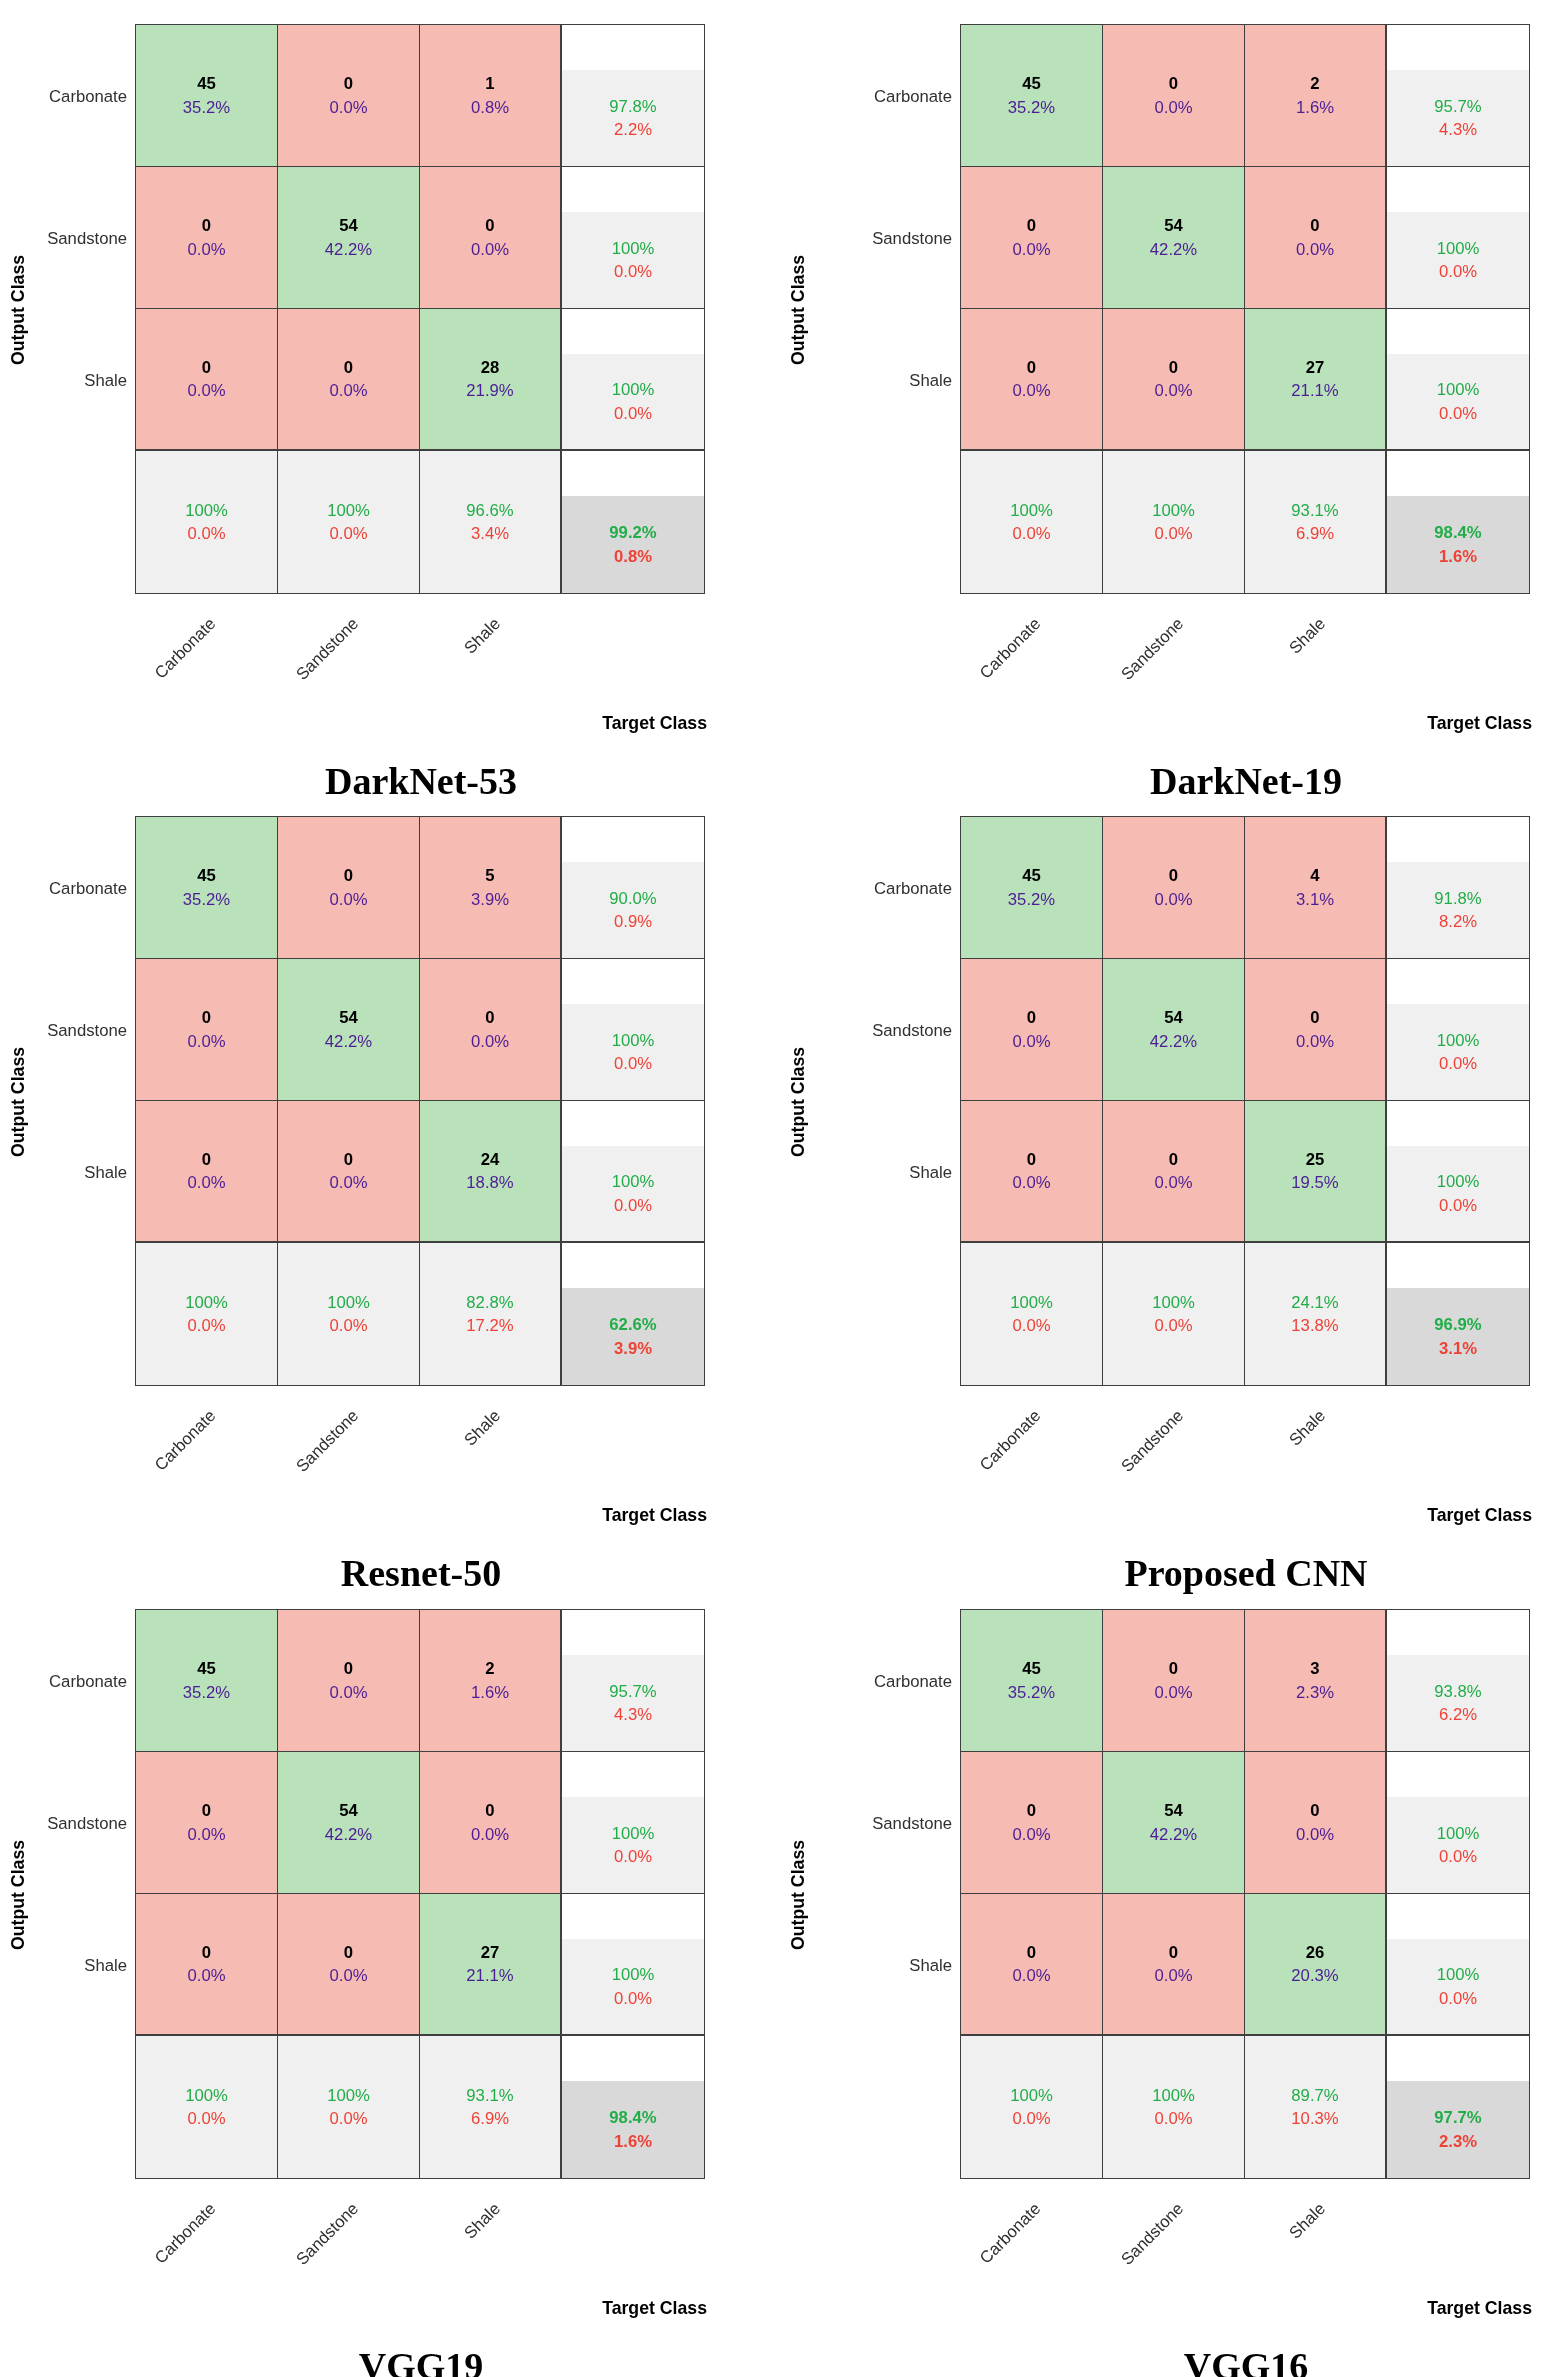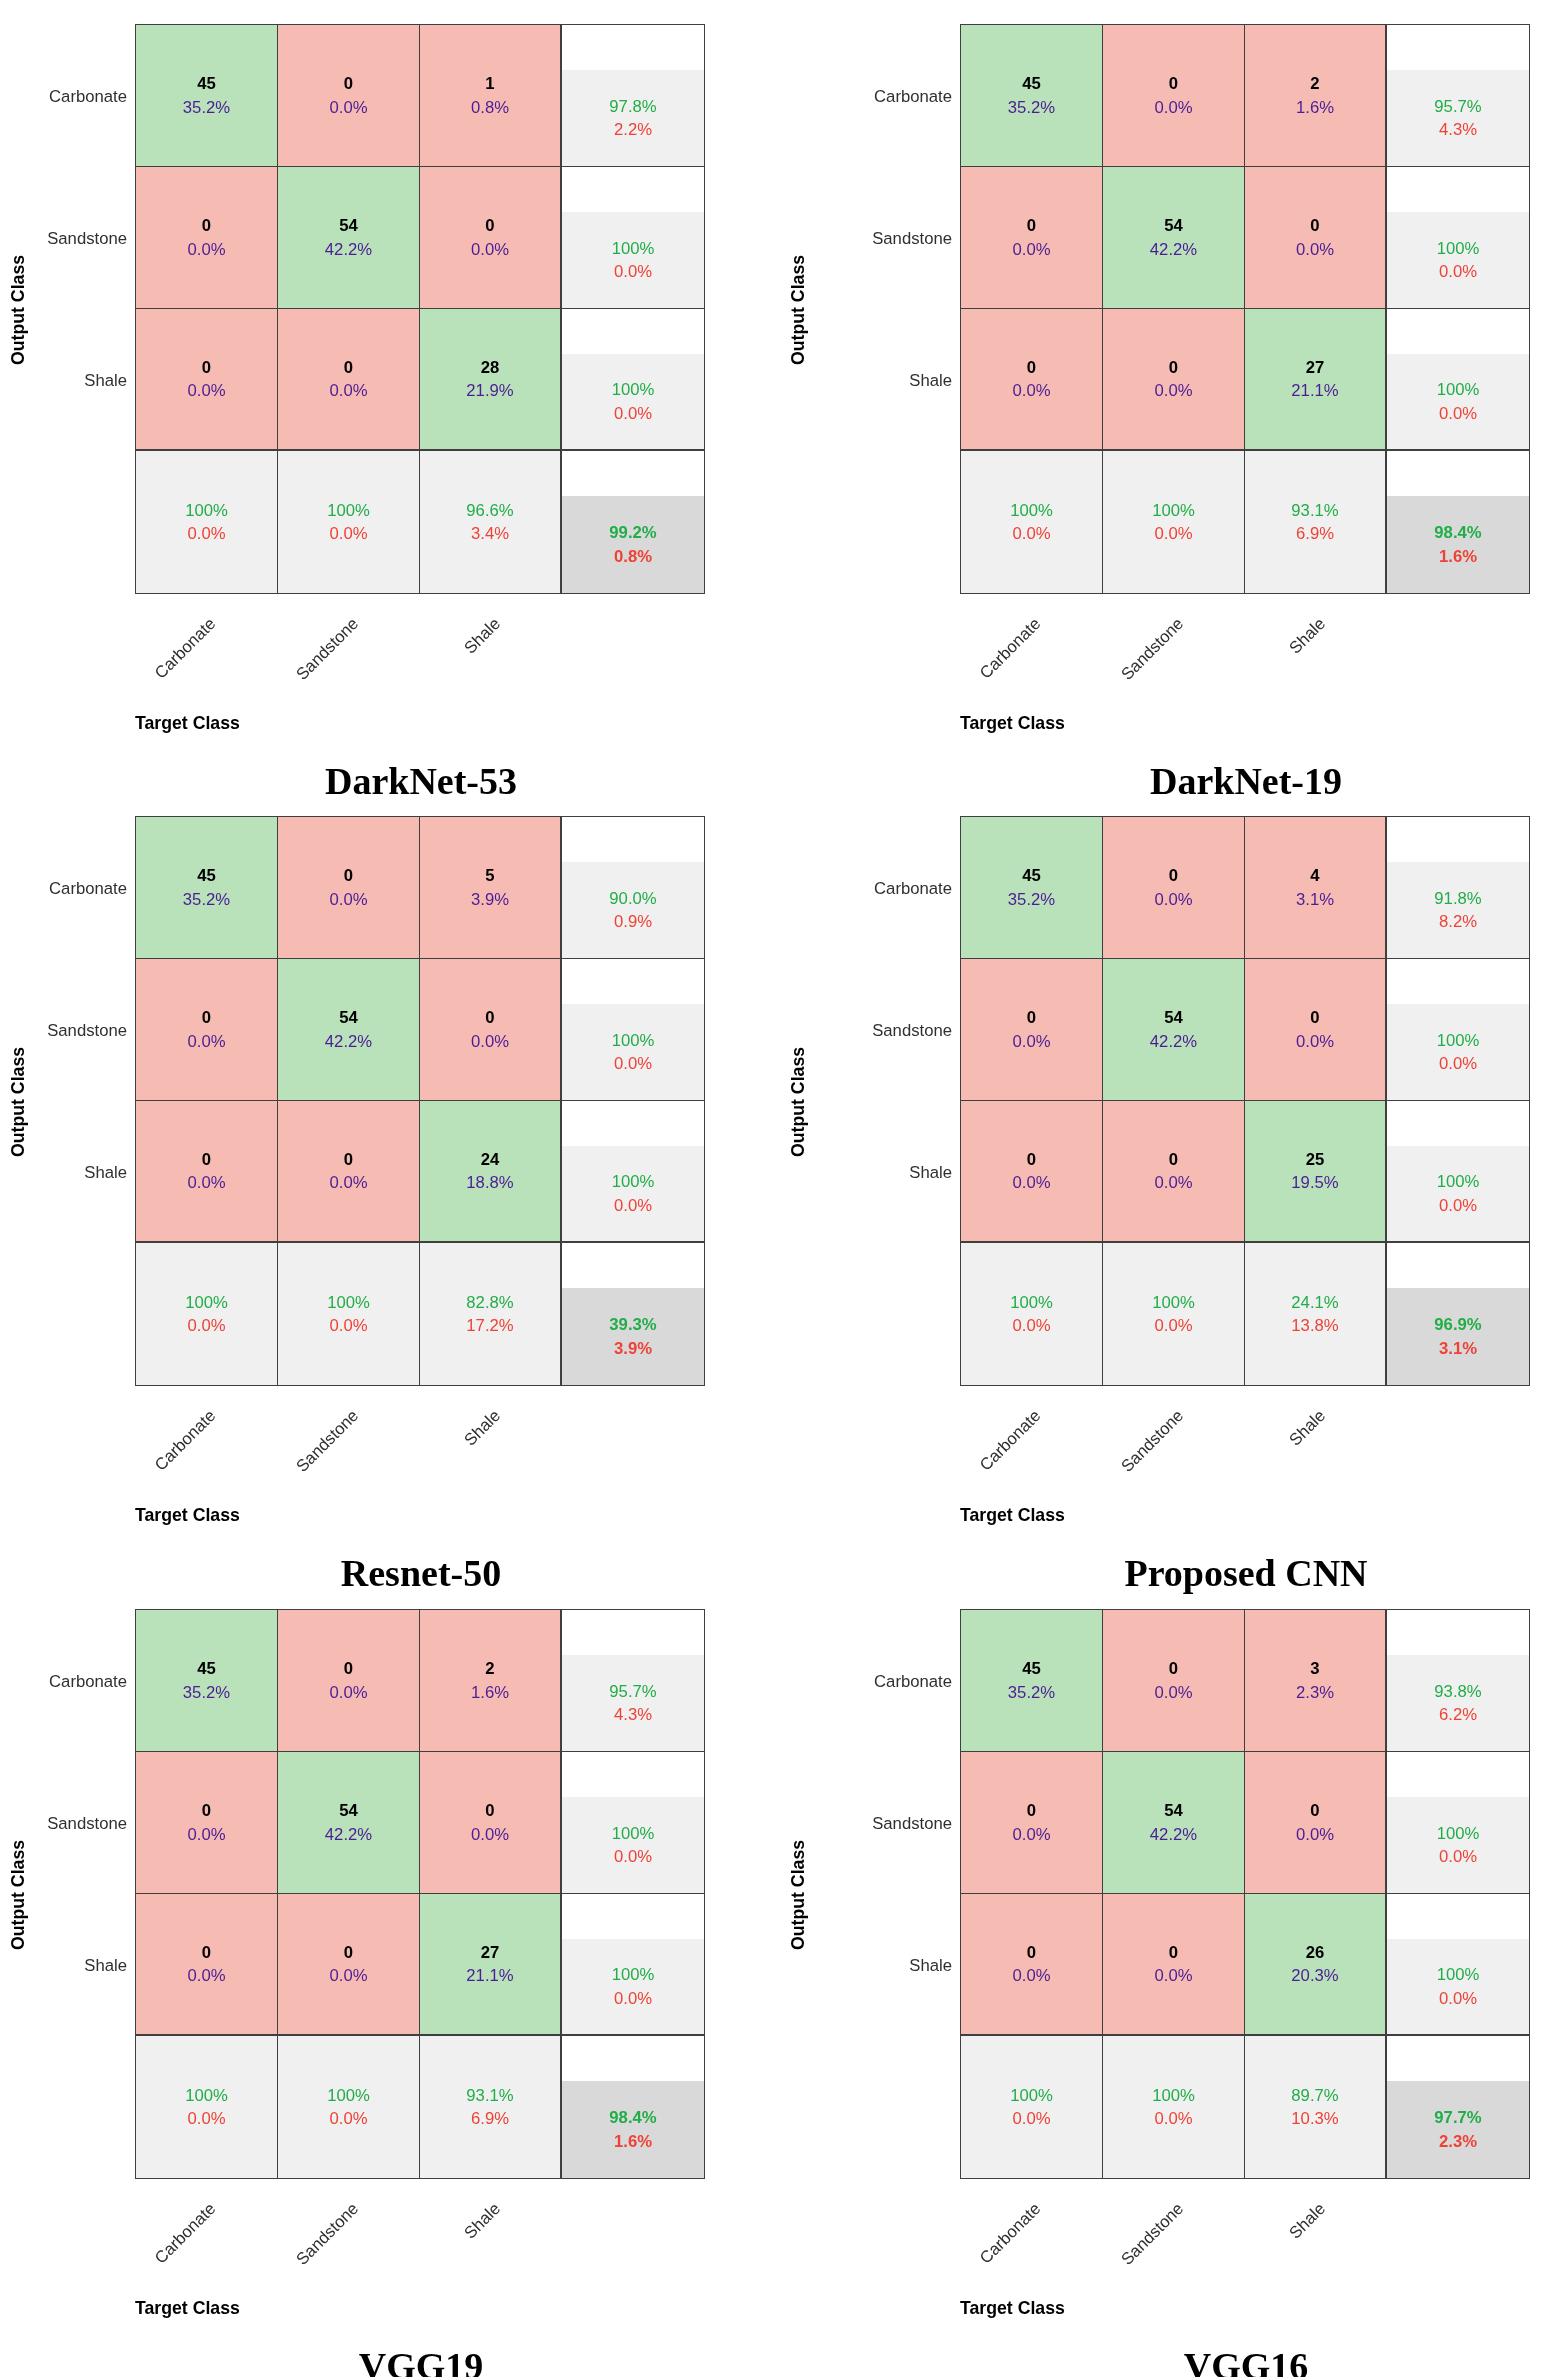--- a/index.html
+++ b/index.html
@@ -57,21 +57,21 @@
   .k-s .l1{color:var(--gtxt);}
   .k-s .l2{color:var(--rtxt);}
   .k-t .l1{color:var(--gtxt);font-weight:bold;}
   .k-t .l2{color:var(--rtxt);font-weight:bold;}
   .ticks{position:relative;height:95px;}
   .tick{
     position:absolute;top:8px;white-space:nowrap;
     transform:rotate(-45deg);transform-origin:100% 0;
     font-size:16.7px;color:var(--lbl);
   }
-  .xlabel{text-align:left;font-weight:bold;font-size:17.7px;color:#000;}
+  .xlabel{text-align:right;font-weight:bold;font-size:17.7px;color:#000;}
   .title{
     text-align:center;margin-top:13px;
     font-family:"Liberation Serif","DejaVu Serif",serif;
     font-weight:bold;font-size:38px;color:#000;
   }
 </style>
 </head>
 <body>
 
 <div class="page" id="page">
@@ -338,21 +338,21 @@
             </div>
             <div class="cell k-s last-r">
               <span class="l1">100%</span>
               <span class="l2">0.0%</span>
             </div>
             <div class="cell k-s sep-r last-r">
               <span class="l1">82.8%</span>
               <span class="l2">17.2%</span>
             </div>
             <div class="cell k-t last-c last-r">
-              <span class="l1">39.3%</span>
+              <span class="l1">62.6%</span>
               <span class="l2">3.9%</span>
             </div>
           </div>
         <div class="ticks">
             <span class="tick" style="right: 501px;">Carbonate</span>
             <span class="tick" style="right: 358px;">Sandstone</span>
             <span class="tick" style="right: 216px;">Shale</span>
           </div>
         <div class="xlabel">Target Class</div>
         <div class="title">Resnet-50</div>

